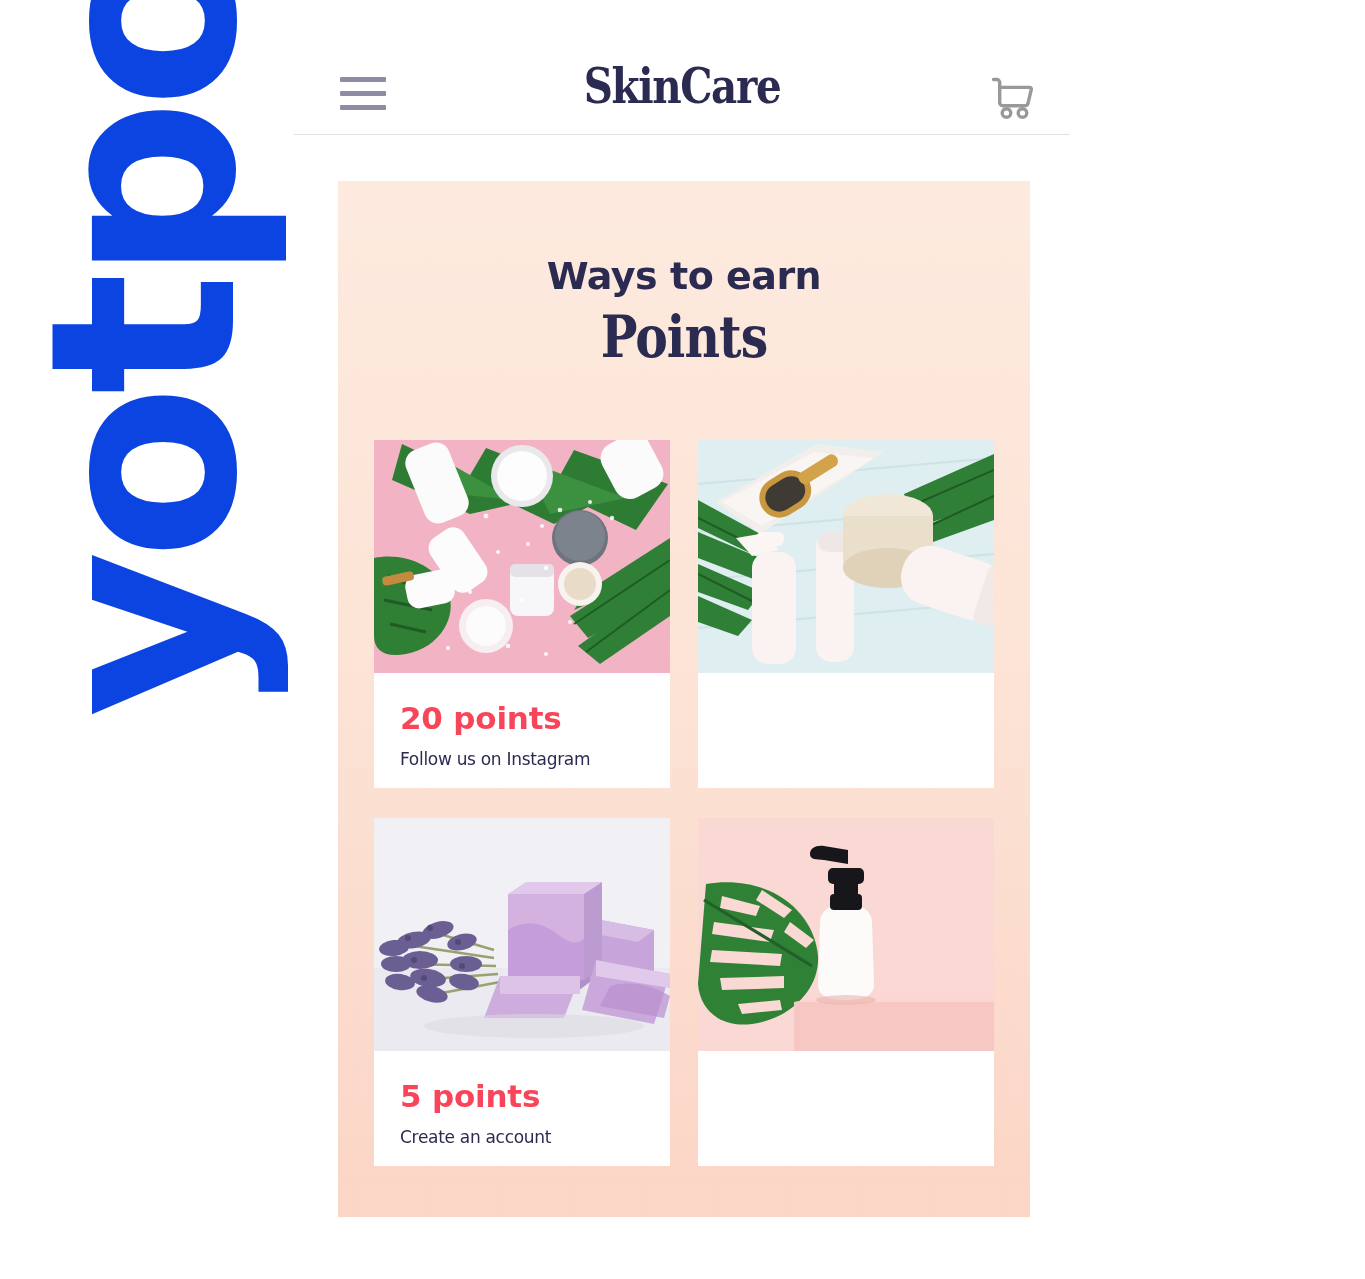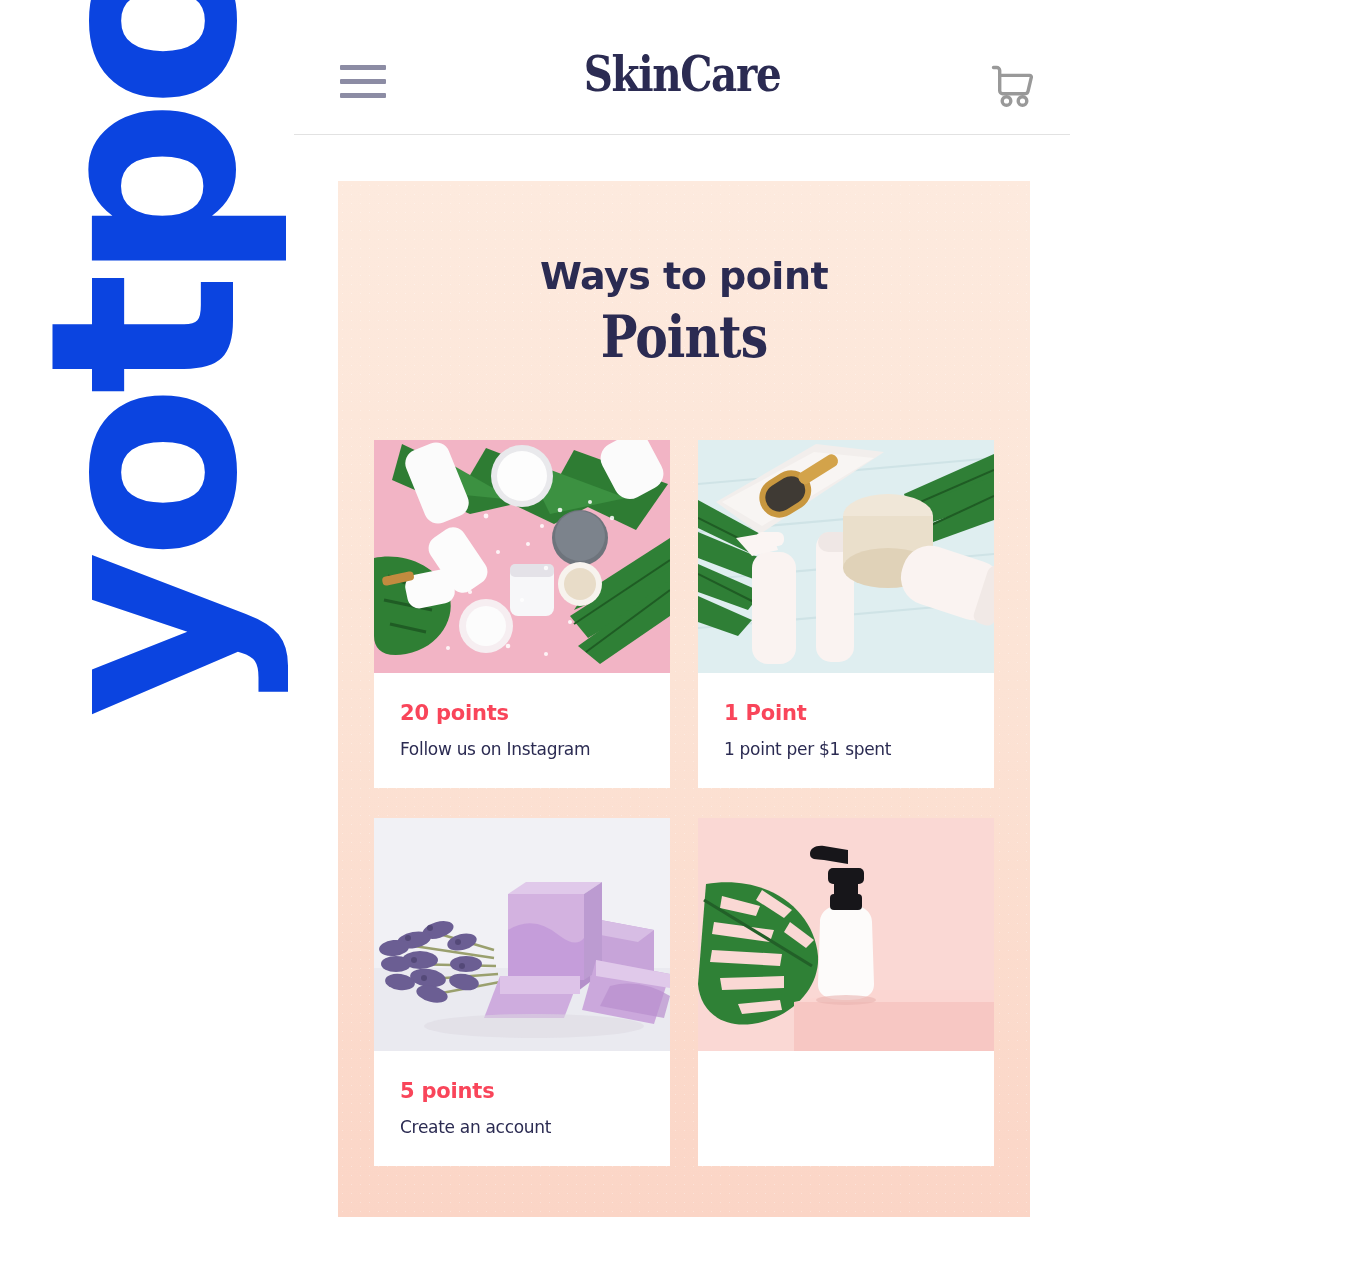--- a/index.html
+++ b/index.html
@@ -45,21 +45,21 @@
   #site-header {
     position: absolute;
     left: 294px;
     top: 0px;
     width: 776px;
     height: 136px;
   }
   #site-header .bar {
     position: absolute;
     left: 0;
-    top: 0;
+    top: 12px;
     width: 100%;
     height: 113px;
   }
   #hamburger-button {
     position: absolute;
     left: 46px;
     top: 64px;
     width: 46px;
     height: 34px;
     cursor: pointer;
@@ -188,21 +188,21 @@
     overflow: hidden;
     flex: 0 0 auto;
   }
   .reward-body {
     padding: 30px 0 0 26px;
     flex: 1 1 auto;
   }
   .reward-points {
     font-family: "DejaVu Sans", sans-serif;
     font-weight: 700;
-    font-size: 21px;
+    font-size: 31px;
     color: #f9455a;
     line-height: 1;
     letter-spacing: -0.2px;
     display: block;
   }
   .reward-desc {
     font-family: "DejaVu Sans", sans-serif;
     font-weight: 400;
     font-size: 17px;
     color: #2b2b52;
@@ -257,21 +257,21 @@
       </svg>
     </button>
 
   </div>
   <div id="header-divider"></div>
 </div>
 
 <div id="rewards-panel">
 
   <div id="panel-heading">
-    <span id="heading-line-1">Ways to point</span>
+    <span id="heading-line-1">Ways to earn</span>
     <span id="heading-line-2">Points</span>
   </div>
 
   <div id="rewards-grid">
 
     <div class="reward-card">
       <div class="reward-thumb art-pinkflat">
         <svg width="296" height="233" viewBox="0 0 296 233" aria-hidden="true">
           <rect width="296" height="233" fill="#f2b4c5"></rect>
           <g fill="#2e7c33">
@@ -392,24 +392,20 @@
             <ellipse cx="190" cy="76" rx="45" ry="22" fill="#f0e7d8"></ellipse>
             <rect x="145" y="76" width="90" height="52" fill="#eadfcb"></rect>
             <ellipse cx="190" cy="128" rx="45" ry="20" fill="#e0d2b8"></ellipse>
           </g>
 
           <g transform="rotate(18 250 150)">
             <rect x="200" y="112" width="104" height="60" rx="28" fill="#faf3f1"></rect>
             <rect x="282" y="112" width="22" height="60" rx="8" fill="#f1e9e6"></rect>
           </g>
         </svg>
-      </div>
-      <div class="reward-body">
-        <span class="reward-points">1 Point</span>
-        <span class="reward-desc">1 point per $1 spent</span>
       </div>
     </div>
 
     <div class="reward-card">
       <div class="reward-thumb art-soap">
         <svg width="296" height="233" viewBox="0 0 296 233" aria-hidden="true">
           <rect width="296" height="233" fill="#f1f1f5"></rect>
           <rect y="150" width="296" height="83" fill="#eaeaf0"></rect>
 
           <g>

